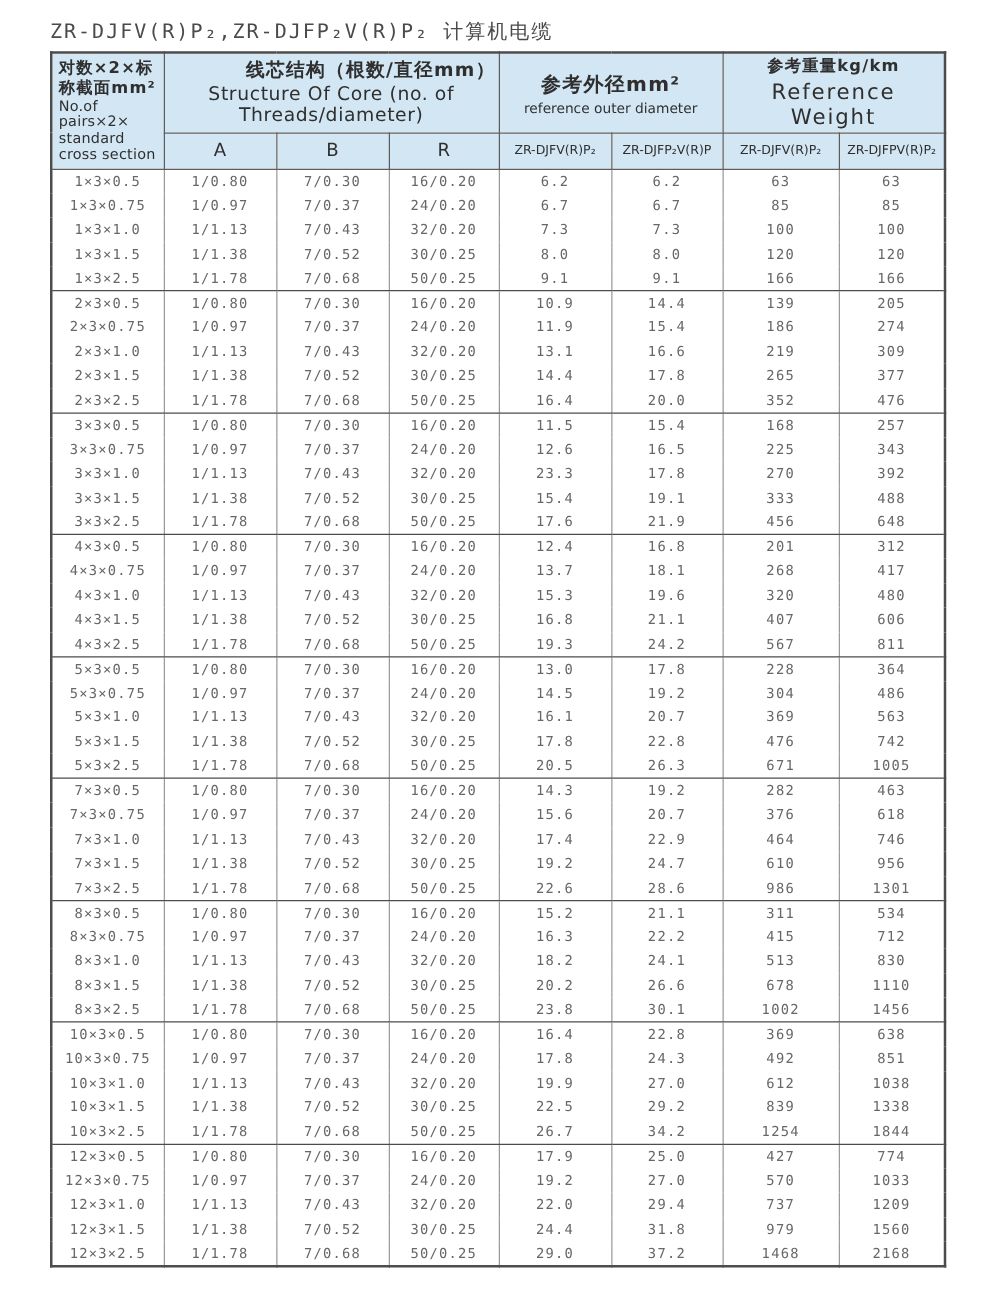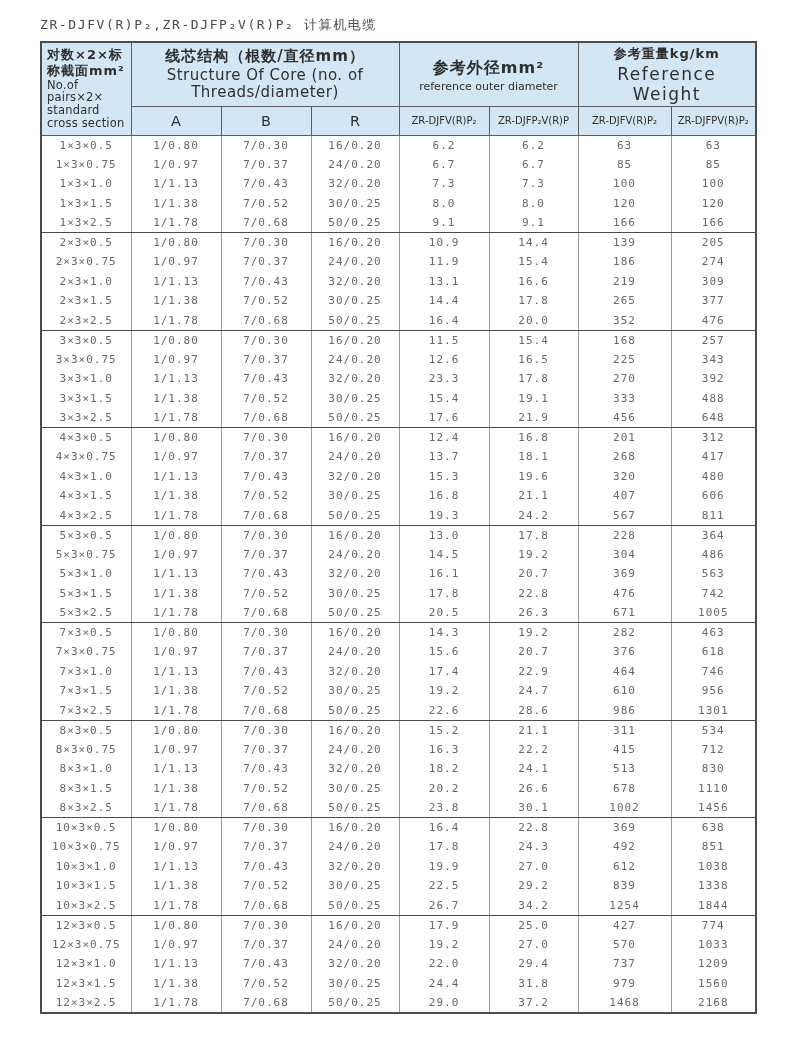--- a/index.html
+++ b/index.html
@@ -8,21 +8,21 @@
     width: 800px; height: 1048px;
     font-family: "DejaVu Sans", sans-serif;
     color: #3c3c3c;
     overflow: hidden;
   }
   .page { position: relative; width: 800px; height: 1048px; padding: 14px 0 0 40px; }
 
   .title-block { margin-bottom: 5px; }
   .title-line {
     font-family: "DejaVu Sans Mono", monospace;
-    font-size: 13px;
+    font-size: 16px;
     letter-spacing: 1.6px;
     color: #4a4a4a;
     line-height: 22px;
     white-space: nowrap;
   }
 
   table.spec {
     border-collapse: collapse;
     table-layout: fixed;
     width: 715px;
@@ -38,21 +38,21 @@
     padding: 1px 2px;
   }
   tr.head-row-1 { height: 64px; margin-left: 38px; }
   tr.head-row-2 { height: 29px; }
   tr.head-row-2 th { background: #ddedf8; }
 
   .th-pairs { text-align: left !important; padding-left: 5px !important; }
   .th-pairs .zh { font-size: 13px; font-weight: bold; color: #2f2f2f; line-height: 1.2; letter-spacing: 1px; }
   .th-pairs .en { font-size: 11.5px; color: #2f2f2f; line-height: 1.12; letter-spacing: 0.2px; }
 
-  .th-core .zh { font-size: 15px; font-weight: bold; color: #2f2f2f; line-height: 1.3; letter-spacing: 1px; }
+  .th-core .zh { font-size: 15px; font-weight: bold; color: #2f2f2f; line-height: 1.3; letter-spacing: 1px; text-align: right; }
   .th-core .en { font-size: 15px; color: #2f2f2f; line-height: 1.15; letter-spacing: 0.5px; }
 
   .th-od .zh { font-size: 16px; font-weight: bold; color: #2f2f2f; line-height: 1.5; letter-spacing: 1px; }
   .th-od .en { font-size: 11px; color: #2f2f2f; line-height: 1.2; }
 
   .th-wt .zh { font-size: 13px; font-weight: bold; color: #2f2f2f; line-height: 1.5; letter-spacing: 1px; }
   .th-wt .en { font-size: 17px; color: #2f2f2f; line-height: 1.2; letter-spacing: 1.5px; }
 
   .th-abr { font-size: 14.5px; color: #2f2f2f; font-family: "DejaVu Sans", sans-serif; }
   .th-model { font-size: 10px; color: #2f2f2f; letter-spacing: 0; white-space: nowrap; }

